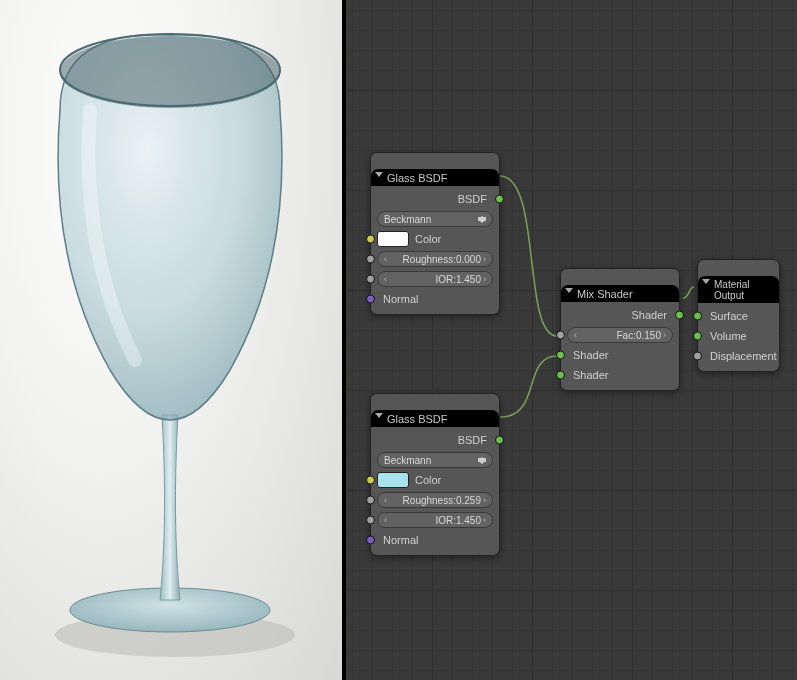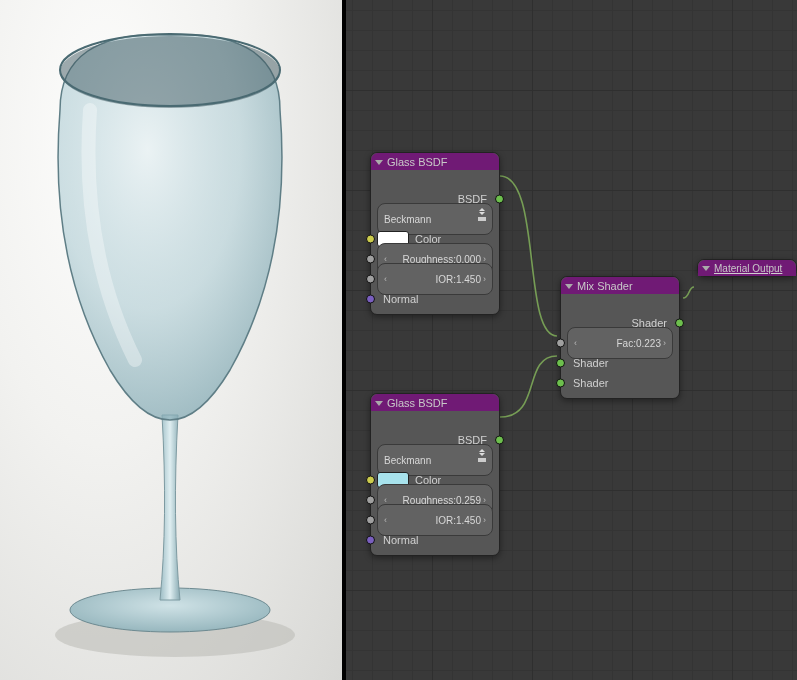--- a/index.html
+++ b/index.html
@@ -50,41 +50,42 @@
   }
   .node {
     position: absolute;
     background: #565656;
     border: 1px solid #222;
     border-radius: 7px;
     box-shadow: 0 2px 6px rgba(0,0,0,.4);
     color: #cfcfcf;
   }
   .node-header {
-    display:flex; align-items:center;
+    display:flex; align-items:flex-start;
     padding: 3px 6px 2px 4px;
     border-radius: 7px 7px 0 0;
-    background: #701a75;
+    background: #000000;
     font-size: 11px;
     color: #c8c8c8;
+    margin-top: 16px;
   }
   .node-header .tri {
     width: 0; height: 0;
     border-top: 5px solid #aaa;
     border-left: 4px solid transparent;
     border-right: 4px solid transparent;
     margin-right: 4px;
   }
-  .node-body { padding: 4px 6px 6px 6px; margin-top: 16px; }
+  .node-body { padding: 4px 6px 6px 6px; }
   .row { display:flex; align-items:center; height: 18px; position:relative; }
   .row + .row { margin-top: 2px; }
   .out-row { justify-content:flex-end; padding-right:6px; color:#d0d0d0; }
   .label-row { color:#d0d0d0; padding-left:6px; }
   .ctrl {
-    flex:1; height:32px;
+    flex:1; height:16px;
     background:#626262;
     border:1px solid #3a3a3a;
     border-radius:8px;
     display:flex; align-items:center;
     padding:0 6px;
     font-size:10px;
     color:#d8d8d8;
     position:relative;
   }
   .ctrl.drop::after {
@@ -279,51 +280,65 @@
             <span class="arr">›</span>
           </div>
         </div>
         <div class="row label-row">
           <span class="socket sock-left sock-purple"></span>
           <span>Normal</span>
         </div>
       </div>
     </div>
 
-    <div class="node" style="left:218px; top:276px; width:120px;">
+    <div class="node" style="left:218px; top:268px; width:120px;">
       <div class="node-header">
         <span class="tri"></span>
         <span class="title">Mix Shader</span>
       </div>
       <div class="node-body">
         <div class="row out-row">
           <span>Shader</span>
           <span class="socket sock-right sock-green"></span>
         </div>
         <div class="row">
           <span class="socket sock-left sock-grey"></span>
           <div class="ctrl num">
             <span class="arr">‹</span>
             <span class="nlabel">Fac:</span>
-            <span class="nval">0.223</span>
+            <span class="nval">0.150</span>
             <span class="arr">›</span>
           </div>
         </div>
         <div class="row label-row">
           <span class="socket sock-left sock-green"></span>
           <span>Shader</span>
         </div>
         <div class="row label-row">
           <span class="socket sock-left sock-green"></span>
           <span>Shader</span>
         </div>
       </div>
     </div>
 
-    <div class="node" style="left:355px; top:259px; width:100px;text-decoration:underline;">
+    <div class="node" style="left:355px; top:259px; width:83px;">
       <div class="node-header">
         <span class="tri"></span>
         <span class="title" style="font-size:10px;">Material Output</span>
       </div>
+      <div class="node-body">
+        <div class="row label-row">
+          <span class="socket sock-left sock-green"></span>
+          <span>Surface</span>
+        </div>
+        <div class="row label-row">
+          <span class="socket sock-left sock-green"></span>
+          <span>Volume</span>
+        </div>
+        <div class="row label-row">
+          <span class="socket sock-left sock-grey"></span>
+          <span>Displacement</span>
+        </div>
+      </div>
     </div>
 
   </div>
 </div>
 
 </body></html>

